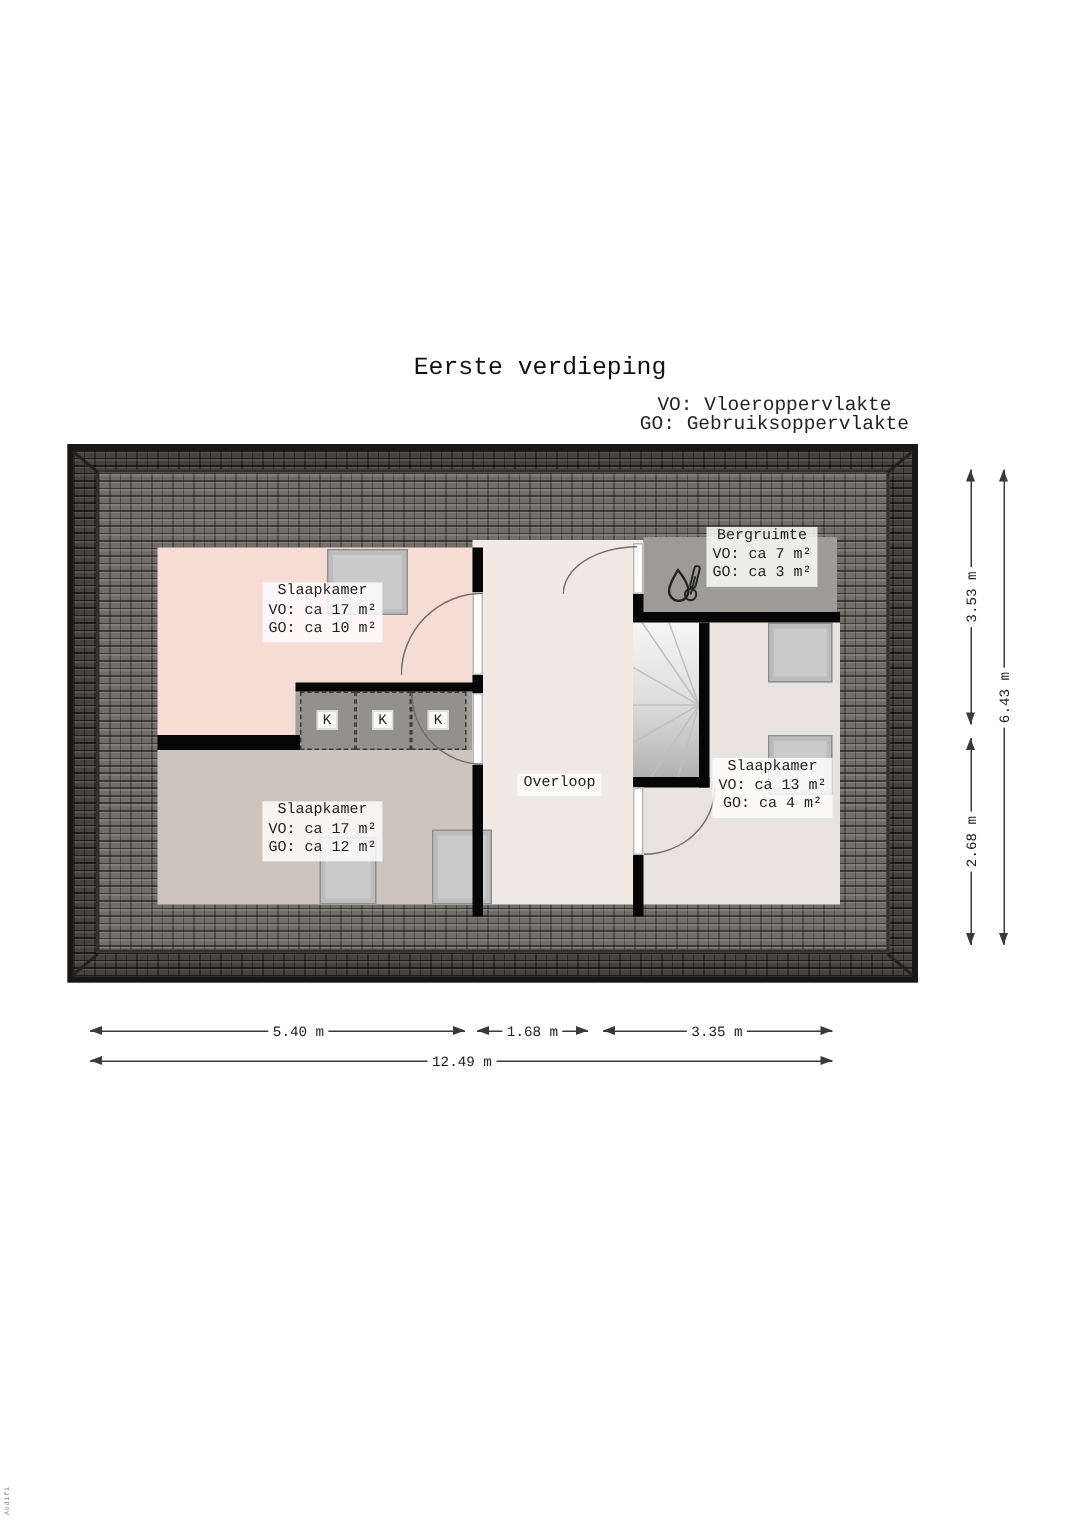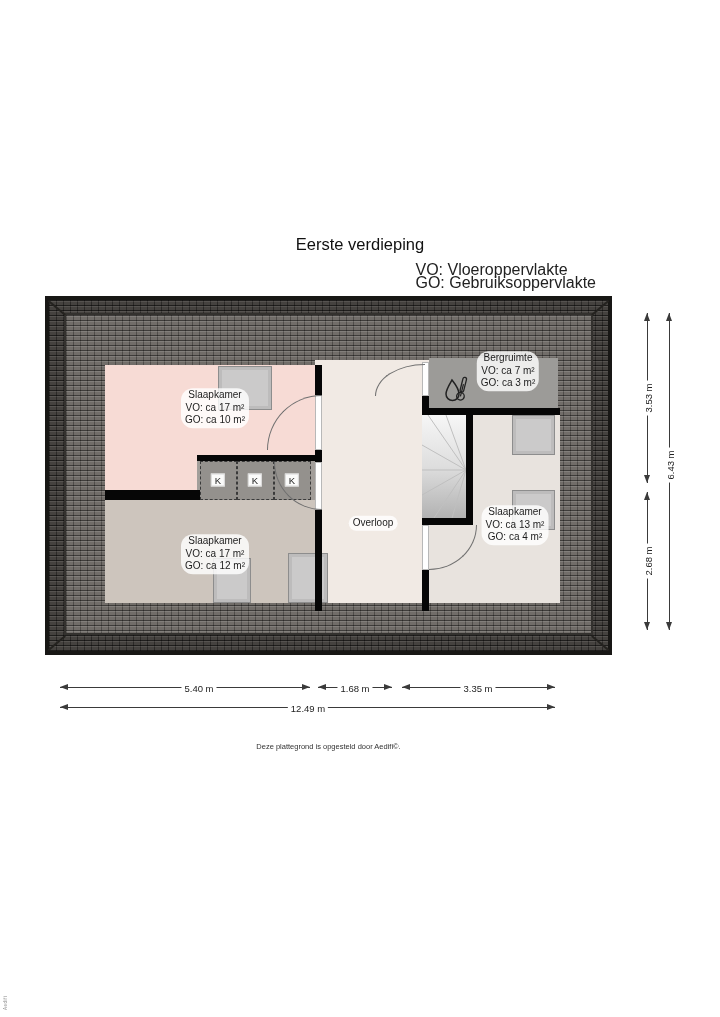--- a/index.html
+++ b/index.html
@@ -1,23 +1,23 @@
 <!DOCTYPE html>
 <html><head>
 <meta charset="utf-8">
 <style>
   html,body{margin:0;padding:0;background:#fff;}
   .page{position:relative;width:712px;height:1017px;background:#fff;overflow:hidden;
-        font-family:Liberation Sans, sans-serif;color:#1a1a1a;}
+        font-family:Liberation Mono, monospace;color:#1a1a1a;}
   .abs{position:absolute;}
 
   .title{position:absolute;left:0;top:235px;width:720px;text-align:center;
          font-size:16.5px;color:#111;}
-  .legend{position:absolute;right:116px;top:263px;text-align:left;
-          font-size:16px;line-height:13px;color:#222;}
+  .legend{position:absolute;right:106px;top:263px;text-align:center;
+          font-size:13px;line-height:13px;color:#222;}
 
   
   .plan{position:absolute;left:45px;top:296px;width:567px;height:359px;}
   .roof-outer{position:absolute;left:0;top:0;right:0;bottom:0;
     background-color:#45423f;
     background-image:
       repeating-linear-gradient(180deg, rgba(0,0,0,.55) 0 1px, rgba(255,255,255,.09) 1px 2px, transparent 2px 5px),
       repeating-linear-gradient(90deg, rgba(0,0,0,.38) 0 1px, transparent 1px 7px);
     border:4px solid #181715;box-sizing:border-box;}
   .roof-inner{position:absolute;left:19px;top:17px;right:19px;bottom:20px;
@@ -46,21 +46,21 @@
        box-shadow:inset 0 0 0 3px #bdbcbc;box-sizing:border-box;}
 
   .arc{position:absolute;box-sizing:border-box;}
   .arc-tl{border-left:1px solid #6f6f6f;border-top:1px solid #6f6f6f;border-radius:100% 0 0 0;}
   .arc-bl{border-left:1px solid #6f6f6f;border-bottom:1px solid #6f6f6f;border-radius:0 0 0 100%;}
   .arc-br{border-right:1px solid #6f6f6f;border-bottom:1px solid #6f6f6f;border-radius:0 0 100% 0;}
 
   .stairwell{position:absolute;overflow:hidden;}
   .room-label{position:absolute;transform:translate(-50%,-50%);text-align:center;
       background:rgba(255,255,255,.82);padding:1px 4px;font-size:10px;line-height:12.5px;
-      color:#1c1c1c;white-space:nowrap;border-radius:12px;}
+      color:#1c1c1c;white-space:nowrap;}
 
   
   .dimh{position:absolute;height:1px;background:#3a3a3a;}
   .dimh::before{content:"";position:absolute;left:0;top:-3px;width:0;height:0;
     border-top:3px solid transparent;border-bottom:3px solid transparent;border-right:8px solid #3a3a3a;}
   .dimh::after{content:"";position:absolute;right:0;top:-3px;width:0;height:0;
     border-top:3px solid transparent;border-bottom:3px solid transparent;border-left:8px solid #3a3a3a;}
   .dimv{position:absolute;width:1px;background:#3a3a3a;}
   .dimv::before{content:"";position:absolute;top:0;left:-3px;width:0;height:0;
     border-left:3px solid transparent;border-right:3px solid transparent;border-bottom:8px solid #3a3a3a;}
@@ -205,17 +205,16 @@
   <div class="dimh" style="left:60px;top:687px;width:250px;"></div>
   <div class="dimlab" style="left:199px;top:688px;">5.40 m</div>
   <div class="dimh" style="left:318px;top:687px;width:74px;"></div>
   <div class="dimlab" style="left:355px;top:688px;">1.68 m</div>
   <div class="dimh" style="left:402px;top:687px;width:153px;"></div>
   <div class="dimlab" style="left:478px;top:688px;">3.35 m</div>
   <div class="dimh" style="left:60px;top:707px;width:495px;"></div>
   <div class="dimlab" style="left:308px;top:708px;">12.49 m</div>
 
   <div class="footer">
-    <div>Deze plattegrond is opgesteld door Aedifi©.</div>
   </div>
 
   <div class="edge-mark">Aedifi</div>
 </div>
 
 </body></html>

